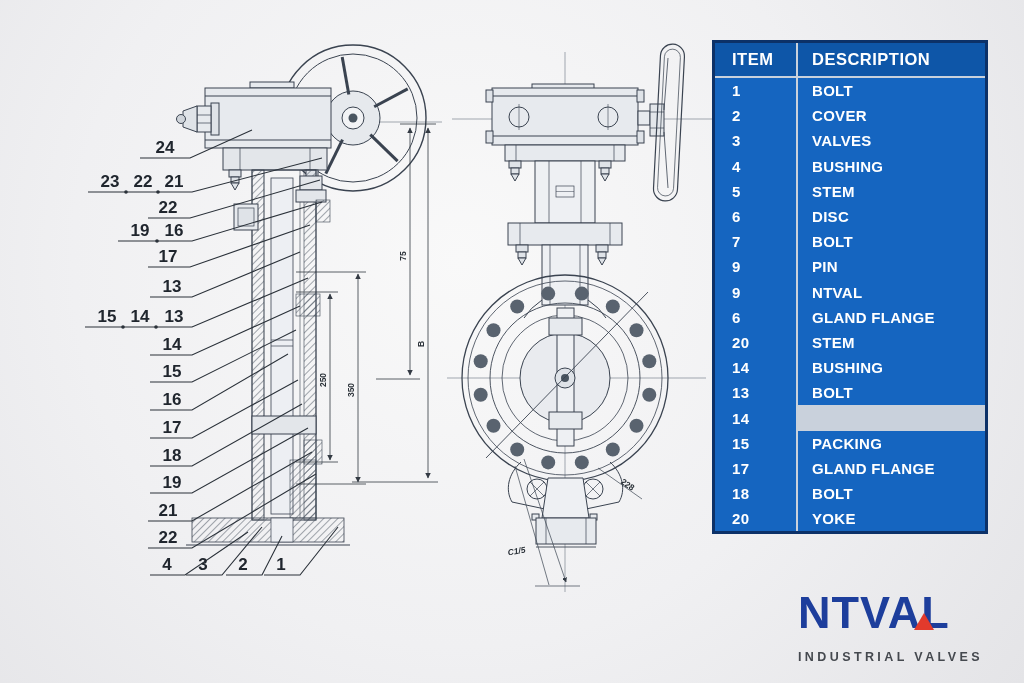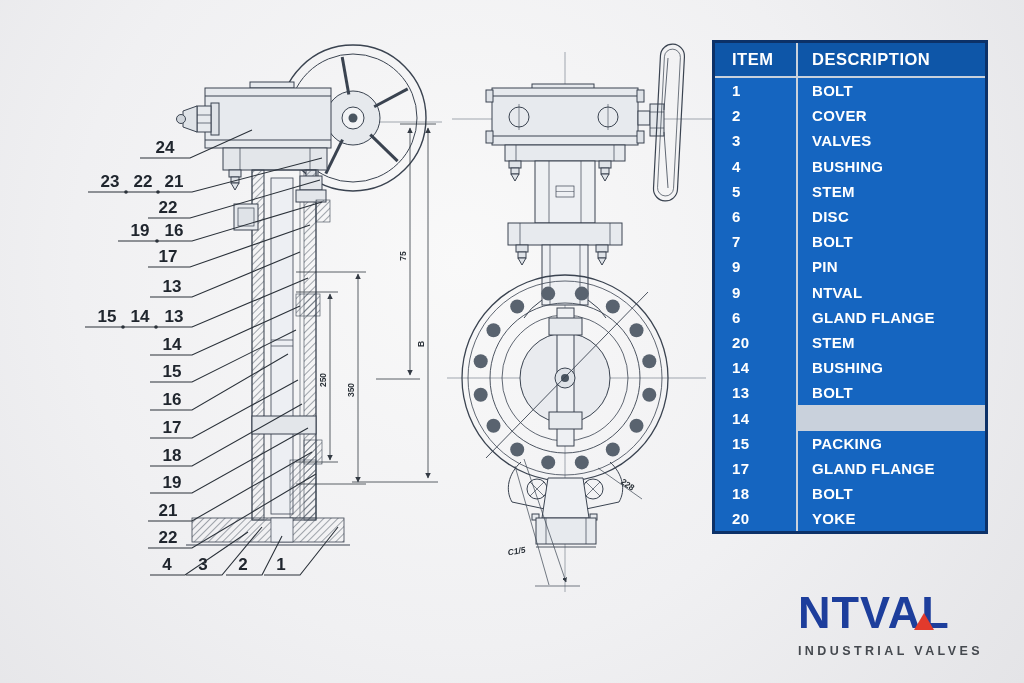--- a/index.html
+++ b/index.html
@@ -33,21 +33,21 @@
   .logo-word{
     position:relative;font-size:45px;font-weight:800;color:#1d3e9c;
     letter-spacing:1px;line-height:1.05;
   }
   .logo-tri{
     position:absolute;left:116px;top:24px;width:0;height:0;
     border-left:10px solid transparent;border-right:10px solid transparent;
     border-bottom:17px solid #e23a2c;
   }
   .logo-tagline{
-    margin-top:8px;font-size:12.5px;font-weight:700;color:#45494f;letter-spacing:3.4px;
+    margin-top:14px;font-size:12.5px;font-weight:700;color:#45494f;letter-spacing:3.4px;
   }
 </style>
 </head>
 <body>
 
 <div class="stage">
 
   <svg width="1024" height="683" viewBox="0 0 1024 683">
     <defs>
       <pattern id="h" width="5" height="5" patternUnits="userSpaceOnUse" patternTransform="rotate(45)">

